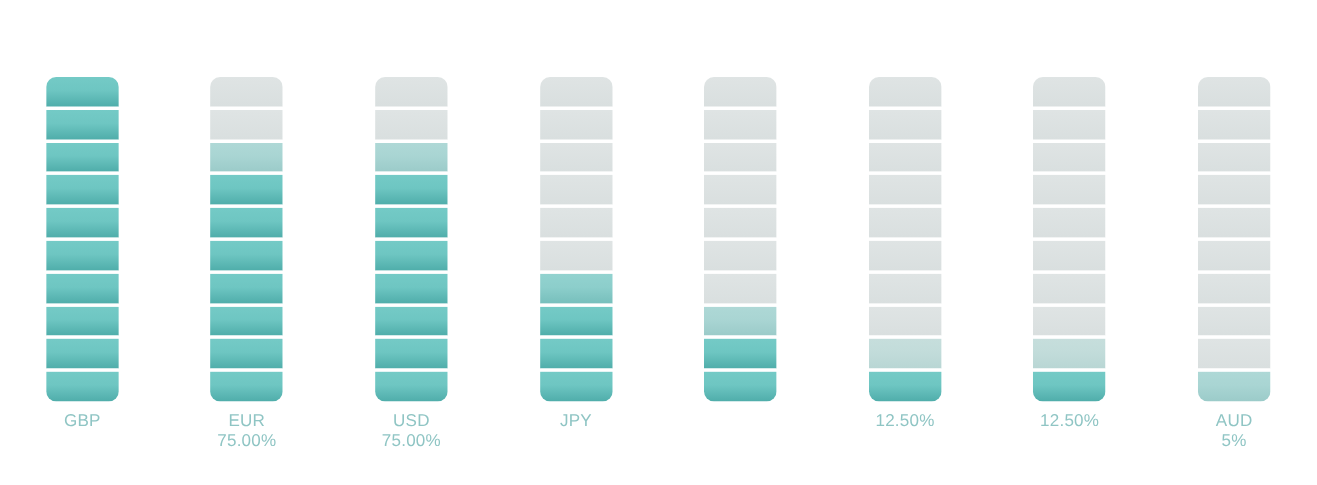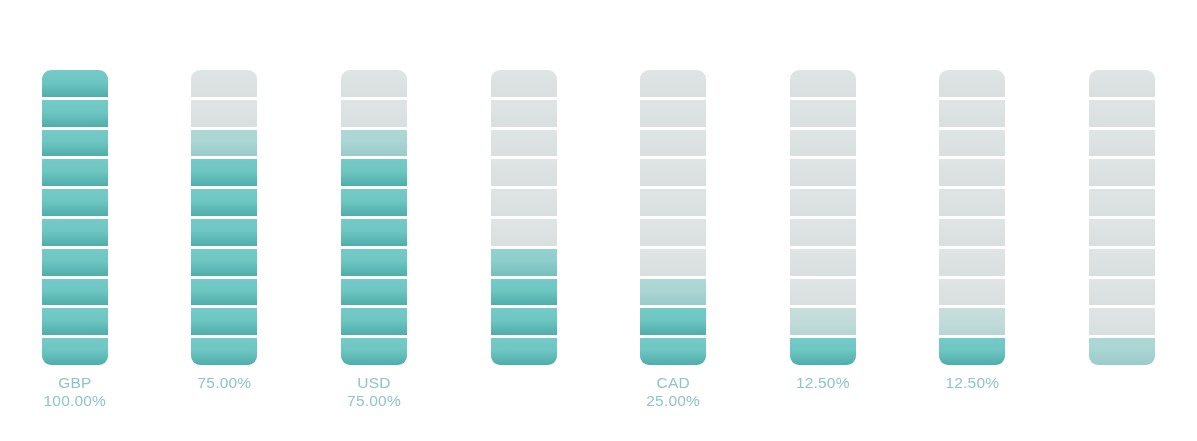--- a/index.html
+++ b/index.html
@@ -117,37 +117,37 @@
         <div class="segment full"></div>
         <div class="segment full"></div>
         <div class="segment full"></div>
         <div class="segment full"></div>
         <div class="segment full"></div>
         <div class="segment full"></div>
         <div class="segment full"></div>
       </div>
       <div class="gauge-labels">
         <span class="gauge-code">GBP</span>
-        <span class="gauge-value">100.00%</span>
-      </div>
-    </div>
-    <div class="gauge-column">
-      <div class="gauge-bar">
-        <div class="segment empty"></div>
-        <div class="segment empty"></div>
-        <div class="segment part-50"></div>
-        <div class="segment full"></div>
-        <div class="segment full"></div>
-        <div class="segment full"></div>
-        <div class="segment full"></div>
-        <div class="segment full"></div>
-        <div class="segment full"></div>
-        <div class="segment full"></div>
-      </div>
-      <div class="gauge-labels">
+      </div>
+    </div>
+    <div class="gauge-column">
+      <div class="gauge-bar">
+        <div class="segment empty"></div>
+        <div class="segment empty"></div>
+        <div class="segment part-50"></div>
+        <div class="segment full"></div>
+        <div class="segment full"></div>
+        <div class="segment full"></div>
+        <div class="segment full"></div>
+        <div class="segment full"></div>
+        <div class="segment full"></div>
+        <div class="segment full"></div>
+      </div>
+      <div class="gauge-labels">
+        <span class="gauge-code">EUR</span>
         <span class="gauge-value">75.00%</span>
       </div>
     </div>
     <div class="gauge-column">
       <div class="gauge-bar">
         <div class="segment empty"></div>
         <div class="segment empty"></div>
         <div class="segment part-50"></div>
         <div class="segment full"></div>
         <div class="segment full"></div>
@@ -169,38 +169,35 @@
         <div class="segment empty"></div>
         <div class="segment empty"></div>
         <div class="segment empty"></div>
         <div class="segment empty"></div>
         <div class="segment part-75"></div>
         <div class="segment full"></div>
         <div class="segment full"></div>
         <div class="segment full"></div>
       </div>
       <div class="gauge-labels">
-      </div>
-    </div>
-    <div class="gauge-column">
-      <div class="gauge-bar">
-        <div class="segment empty"></div>
-        <div class="segment empty"></div>
-        <div class="segment empty"></div>
-        <div class="segment empty"></div>
-        <div class="segment empty"></div>
-        <div class="segment empty"></div>
-        <div class="segment empty"></div>
-        <div class="segment part-50"></div>
-        <div class="segment full"></div>
-        <div class="segment full"></div>
-      </div>
-      <div class="gauge-labels">
-        <span class="gauge-code">CAD</span>
-        <span class="gauge-value">25.00%</span>
+        <span class="gauge-code">JPY</span>
+      </div>
+    </div>
+    <div class="gauge-column">
+      <div class="gauge-bar">
+        <div class="segment empty"></div>
+        <div class="segment empty"></div>
+        <div class="segment empty"></div>
+        <div class="segment empty"></div>
+        <div class="segment empty"></div>
+        <div class="segment empty"></div>
+        <div class="segment empty"></div>
+        <div class="segment part-50"></div>
+        <div class="segment full"></div>
+        <div class="segment full"></div>
       </div>
     </div>
     <div class="gauge-column">
       <div class="gauge-bar">
         <div class="segment empty"></div>
         <div class="segment empty"></div>
         <div class="segment empty"></div>
         <div class="segment empty"></div>
         <div class="segment empty"></div>
         <div class="segment empty"></div>
@@ -236,14 +233,18 @@
         <div class="segment empty"></div>
         <div class="segment empty"></div>
         <div class="segment empty"></div>
         <div class="segment empty"></div>
         <div class="segment empty"></div>
         <div class="segment empty"></div>
         <div class="segment empty"></div>
         <div class="segment empty"></div>
         <div class="segment part-50"></div>
       </div>
+      <div class="gauge-labels">
+        <span class="gauge-code">AUD</span>
+        <span class="gauge-value">5%</span>
+      </div>
     </div>
   </div>
 
 </body></html>

